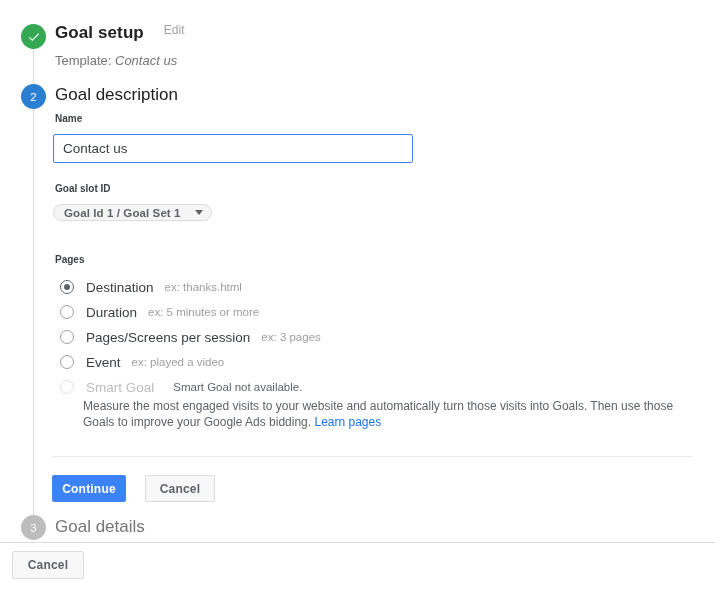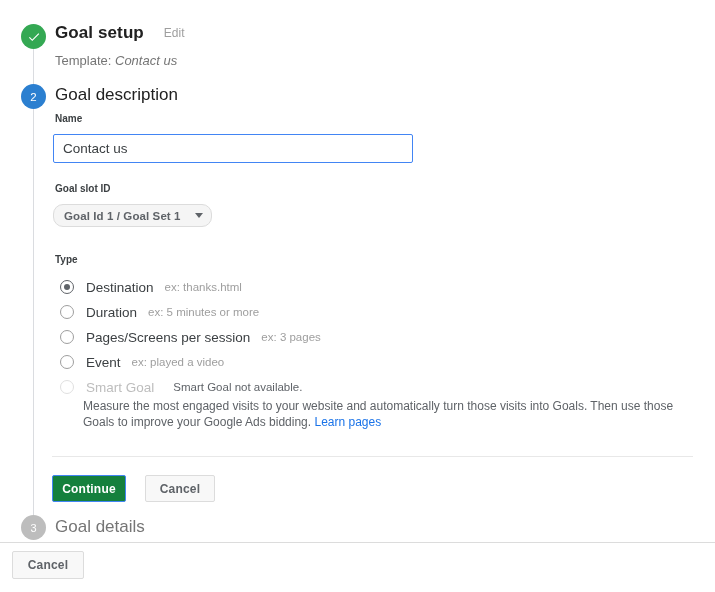--- a/index.html
+++ b/index.html
@@ -53,21 +53,21 @@
   .badge-pending { background: #bdbdbd; top: 515px; font-size: 11px; }
 
   .badge-done svg { display: block; }
 
   
   .step1-head {
     position: absolute;
     left: 55px;
     top: 23px;
     display: flex;
-    align-items: center;
+    align-items: flex-start;
   }
   .step-title {
     font-size: 17px;
     font-weight: bold;
     color: #212121;
     letter-spacing: 0.1px;
   }
   .edit-link {
     font-size: 12px;
     color: #9e9e9e;
@@ -120,21 +120,21 @@
     font-size: 13.5px;
     color: #3c4043;
     outline: none;
     background: #fff;
   }
 
   .slot-select {
     position: absolute;
     left: 53px;
     top: 204px;
-    height: 23px;
+    height: 17px;
     box-sizing: border-box;
     background: #f5f5f5;
     border: 1px solid #dcdcdc;
     border-radius: 10px;
     display: flex;
     align-items: center;
     padding: 0 8px 0 10px;
     cursor: pointer;
   }
   .slot-select .slot-text {
@@ -235,21 +235,21 @@
     display: flex;
     align-items: center;
     justify-content: center;
     cursor: pointer;
     font-family: "Liberation Sans", sans-serif;
   }
   .btn-continue {
     left: 52px;
     top: 475px;
     width: 74px;
-    background: #15803d;
+    background: #3b82f6;
     color: #fff;
     border: 1px solid #4285f4;
   }
   .btn-cancel-inner {
     left: 145px;
     top: 475px;
     width: 70px;
     background: #f8f8f8;
     color: #5f6368;
     border: 1px solid #dcdcdc;
@@ -311,21 +311,21 @@
 
     <div class="field-label label-name">Name</div>
     <input class="name-input" type="text" value="Contact us" style="">
 
     <div class="field-label label-slot">Goal slot ID</div>
     <div class="slot-select">
       <span class="slot-text">Goal Id 1 / Goal Set 1</span>
       <span class="caret"></span>
     </div>
 
-    <div class="field-label label-type">Type</div>
+    <div class="field-label label-type">Pages</div>
 
     <div class="radio-row r1">
       <span class="radio checked"></span>
       <span class="radio-label">Destination</span>
       <span class="radio-hint">ex: thanks.html</span>
     </div>
 
     <div class="radio-row r2">
       <span class="radio"></span>
       <span class="radio-label">Duration</span>

